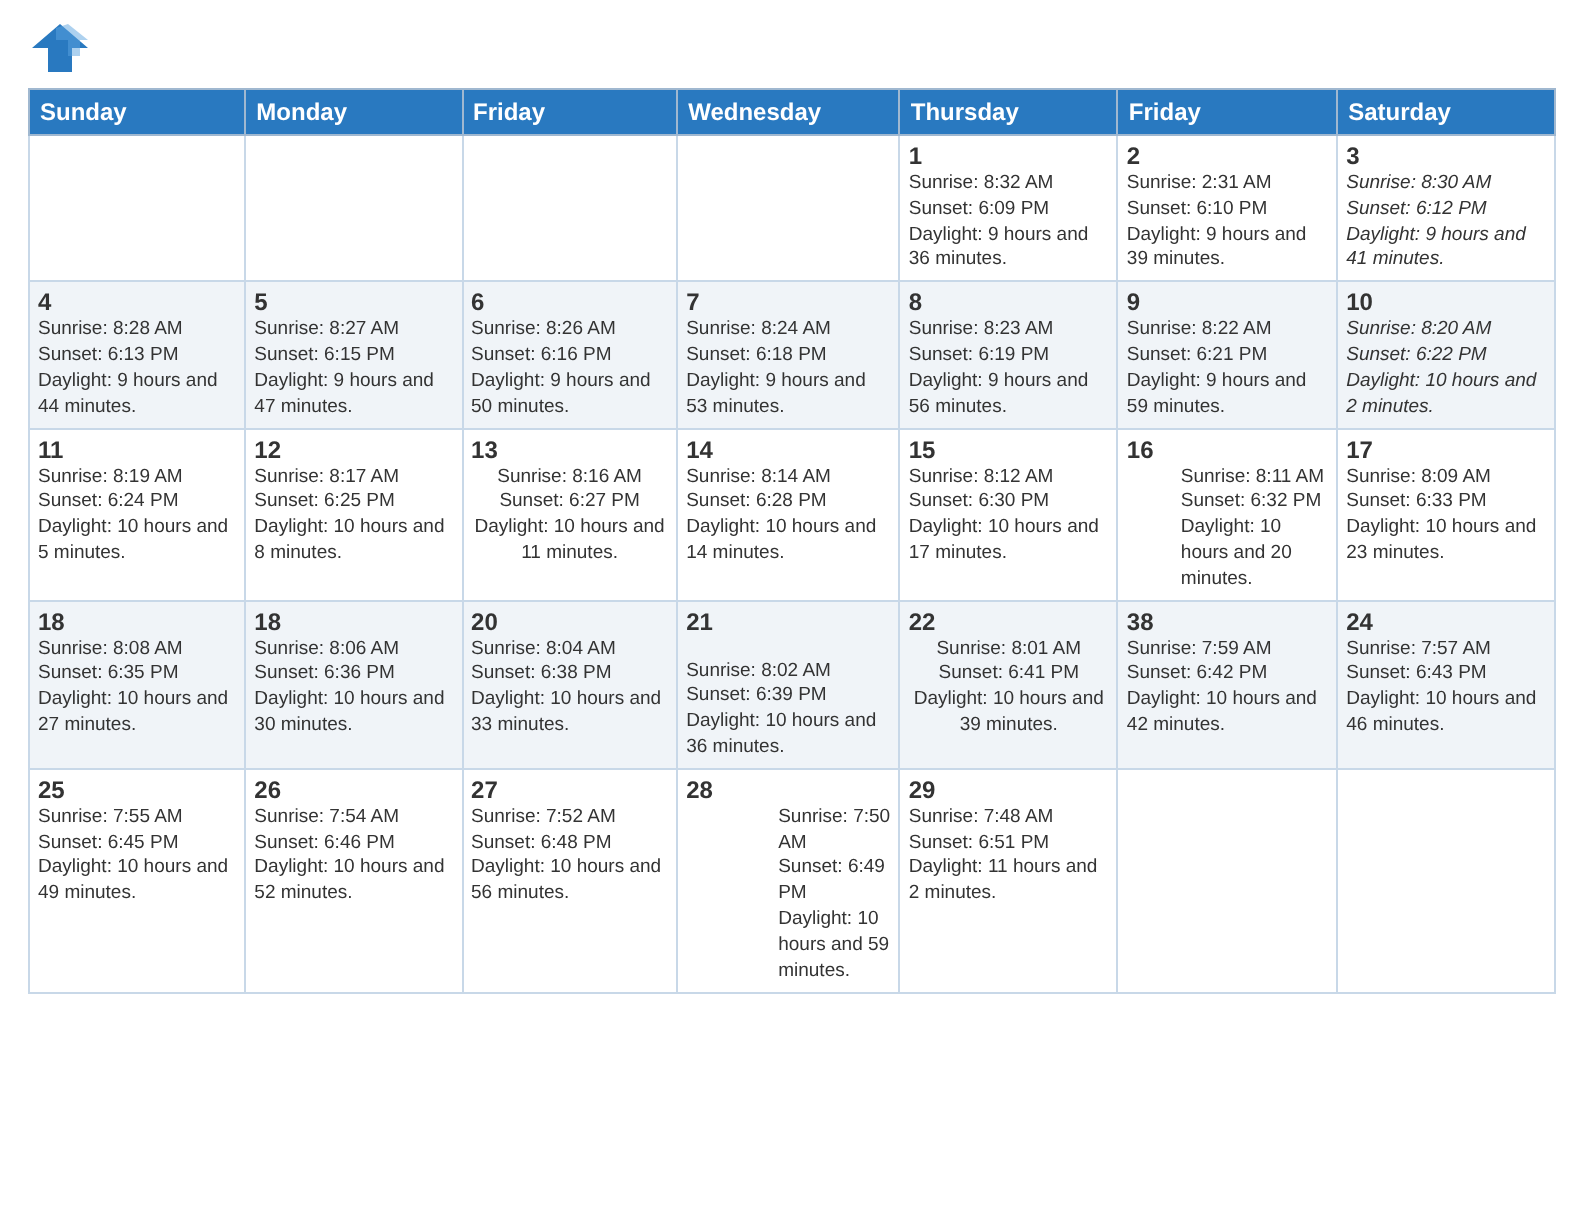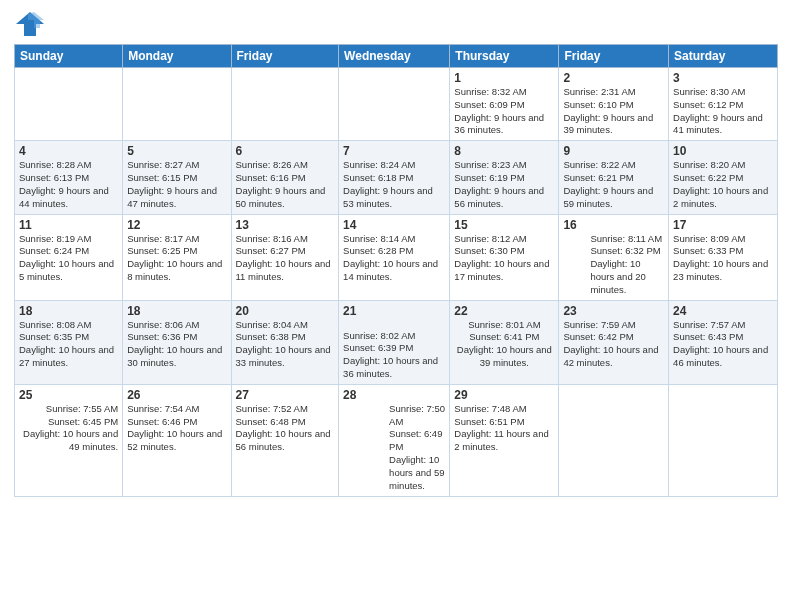--- a/index.html
+++ b/index.html
@@ -154,21 +154,21 @@
 Daylight: 9 hours and 36 minutes.</div>
           </td>
           <td>
             <span class="day-num">2</span>
             <div class="day-info" style="white-space: pre-line;">Sunrise: 2:31 AM
 Sunset: 6:10 PM
 Daylight: 9 hours and 39 minutes.</div>
           </td>
           <td>
             <span class="day-num">3</span>
-            <div class="day-info" style="white-space: pre-line;">Sunrise: 8:30 AM
+            <div class="day-info" style="white-space: pre-line; font-style: italic;">Sunrise: 8:30 AM
 Sunset: 6:12 PM
 Daylight: 9 hours and 41 minutes.</div>
           </td>
         </tr>
         <tr class="row-even">
           <td>
             <span class="day-num">4</span>
             <div class="day-info" style="white-space: pre-line;">Sunrise: 8:28 AM
 Sunset: 6:13 PM
 Daylight: 9 hours and 44 minutes.</div>
@@ -198,41 +198,41 @@
 Daylight: 9 hours and 56 minutes.</div>
           </td>
           <td>
             <span class="day-num">9</span>
             <div class="day-info" style="white-space: pre-line;">Sunrise: 8:22 AM
 Sunset: 6:21 PM
 Daylight: 9 hours and 59 minutes.</div>
           </td>
           <td>
             <span class="day-num">10</span>
-            <div class="day-info" style="white-space: pre-line;">Sunrise: 8:20 AM
+            <div class="day-info" style="white-space: pre-line; font-style: italic;">Sunrise: 8:20 AM
 Sunset: 6:22 PM
 Daylight: 10 hours and 2 minutes.</div>
           </td>
         </tr>
         <tr class="row-odd">
           <td>
             <span class="day-num">11</span>
             <div class="day-info" style="white-space: pre-line;">Sunrise: 8:19 AM
 Sunset: 6:24 PM
 Daylight: 10 hours and 5 minutes.</div>
           </td>
           <td>
             <span class="day-num">12</span>
             <div class="day-info" style="white-space: pre-line;">Sunrise: 8:17 AM
 Sunset: 6:25 PM
 Daylight: 10 hours and 8 minutes.</div>
           </td>
           <td>
             <span class="day-num">13</span>
-            <div class="day-info" style="white-space: pre-line;">Sunrise: 8:16 AM
+            <div class="day-info" style="white-space: pre-line; text-align: center;">Sunrise: 8:16 AM
 Sunset: 6:27 PM
 Daylight: 10 hours and 11 minutes.</div>
           </td>
           <td>
             <span class="day-num">14</span>
             <div class="day-info" style="white-space: pre-line;">Sunrise: 8:14 AM
 Sunset: 6:28 PM
 Daylight: 10 hours and 14 minutes.</div>
           </td>
           <td>
@@ -279,36 +279,36 @@
 Sunset: 6:39 PM
 Daylight: 10 hours and 36 minutes.</div>
           </td>
           <td>
             <span class="day-num">22</span>
             <div class="day-info" style="white-space: pre-line; text-align: center;">Sunrise: 8:01 AM
 Sunset: 6:41 PM
 Daylight: 10 hours and 39 minutes.</div>
           </td>
           <td>
-            <span class="day-num">23</span>
+            <span class="day-num">38</span>
             <div class="day-info" style="white-space: pre-line;">Sunrise: 7:59 AM
 Sunset: 6:42 PM
 Daylight: 10 hours and 42 minutes.</div>
           </td>
           <td>
             <span class="day-num">24</span>
             <div class="day-info" style="white-space: pre-line;">Sunrise: 7:57 AM
 Sunset: 6:43 PM
 Daylight: 10 hours and 46 minutes.</div>
           </td>
         </tr>
         <tr class="row-odd">
           <td>
             <span class="day-num">25</span>
-            <div class="day-info" style="white-space: pre-line; text-align: right;">Sunrise: 7:55 AM
+            <div class="day-info" style="white-space: pre-line;">Sunrise: 7:55 AM
 Sunset: 6:45 PM
 Daylight: 10 hours and 49 minutes.</div>
           </td>
           <td>
             <span class="day-num">26</span>
             <div class="day-info" style="white-space: pre-line;">Sunrise: 7:54 AM
 Sunset: 6:46 PM
 Daylight: 10 hours and 52 minutes.</div>
           </td>
           <td>

